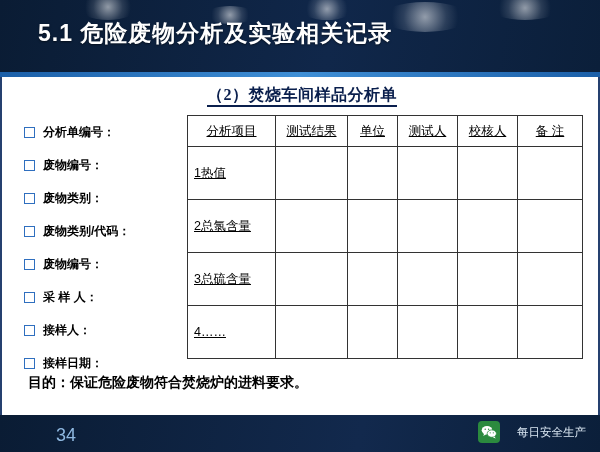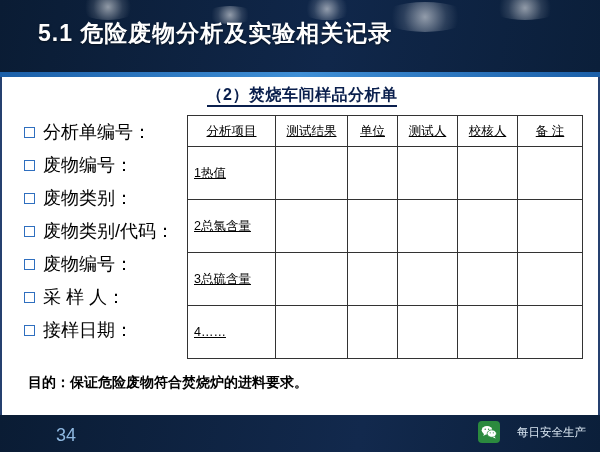--- a/index.html
+++ b/index.html
@@ -75,20 +75,21 @@
     width: 600px;
     text-align: center;
     font-size: 16px;
     font-weight: bold;
     color: #0a1f4d;
     letter-spacing: 0.5px;
   }
   .subtitle .uline {
     border-bottom: 2px solid #0a1f4d;
     padding-bottom: 2px;
+    font-family: Liberation Serif, serif;
   }
   
   .checklist {
     position: absolute;
     left: 22px;
     top: 40px;
     width: 170px;
   }
   .check-row {
     display: flex;
@@ -97,23 +98,23 @@
     margin-bottom: 3px;
   }
   .check-box {
     width: 9px;
     height: 9px;
     border: 1.6px solid #2f6fbf;
     margin-right: 8px;
     flex: none;
   }
   .check-label {
-    font-size: 18px;
+    font-size: 12px;
     color: #000000;
-    font-weight: normal;
+    font-weight: bold;
     white-space: nowrap;
   }
   
   .tbl-wrap {
     position: absolute;
     left: 185px;
     top: 38px;
     width: 395px;
     text-decoration: underline;
   }
@@ -228,20 +229,24 @@
         <span class="check-box"></span>
         <span class="check-label">废物类别/代码：</span>
       </div>
       <div class="check-row">
         <span class="check-box"></span>
         <span class="check-label">废物编号：</span>
       </div>
       <div class="check-row">
         <span class="check-box"></span>
         <span class="check-label">采 样 人：</span>
+      </div>
+      <div class="check-row">
+        <span class="check-box"></span>
+        <span class="check-label">接样人：</span>
       </div>
       <div class="check-row">
         <span class="check-box"></span>
         <span class="check-label">接样日期：</span>
       </div>
     </div>
 
     <div class="tbl-wrap">
       <table class="analysis">
         <colgroup>

